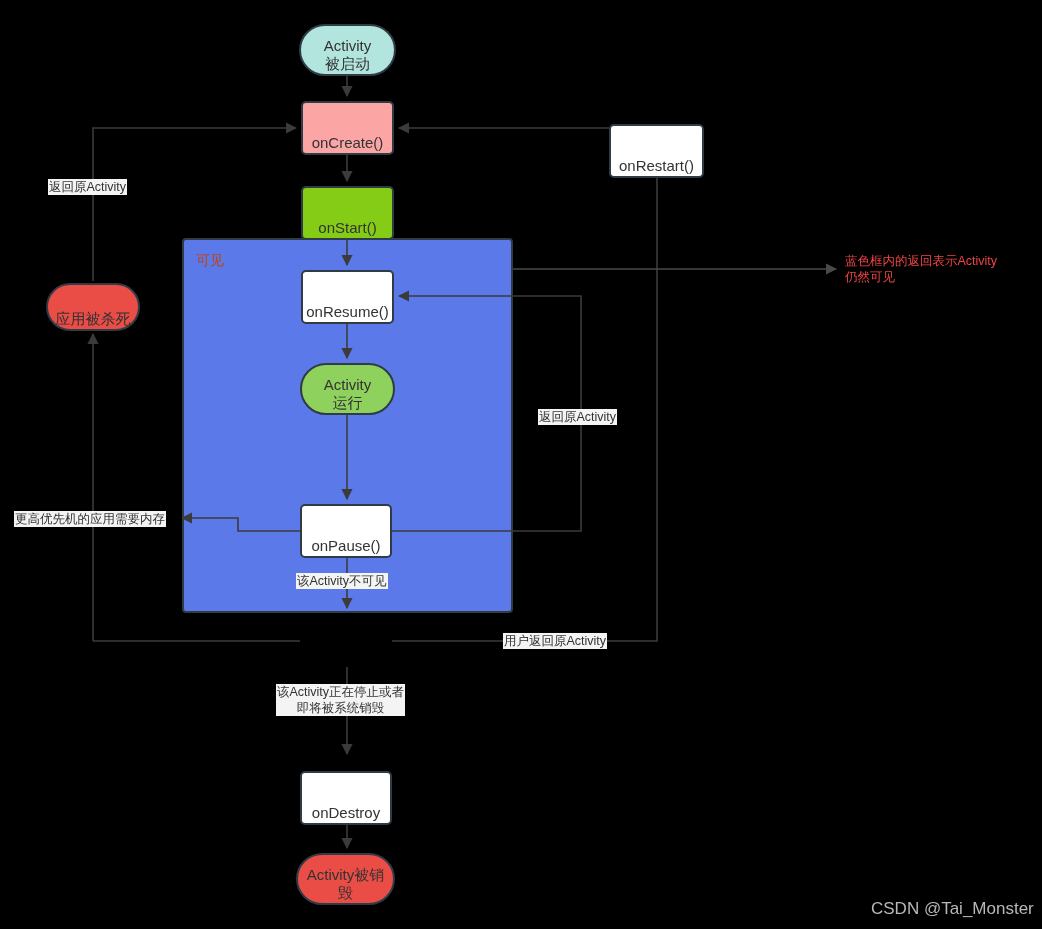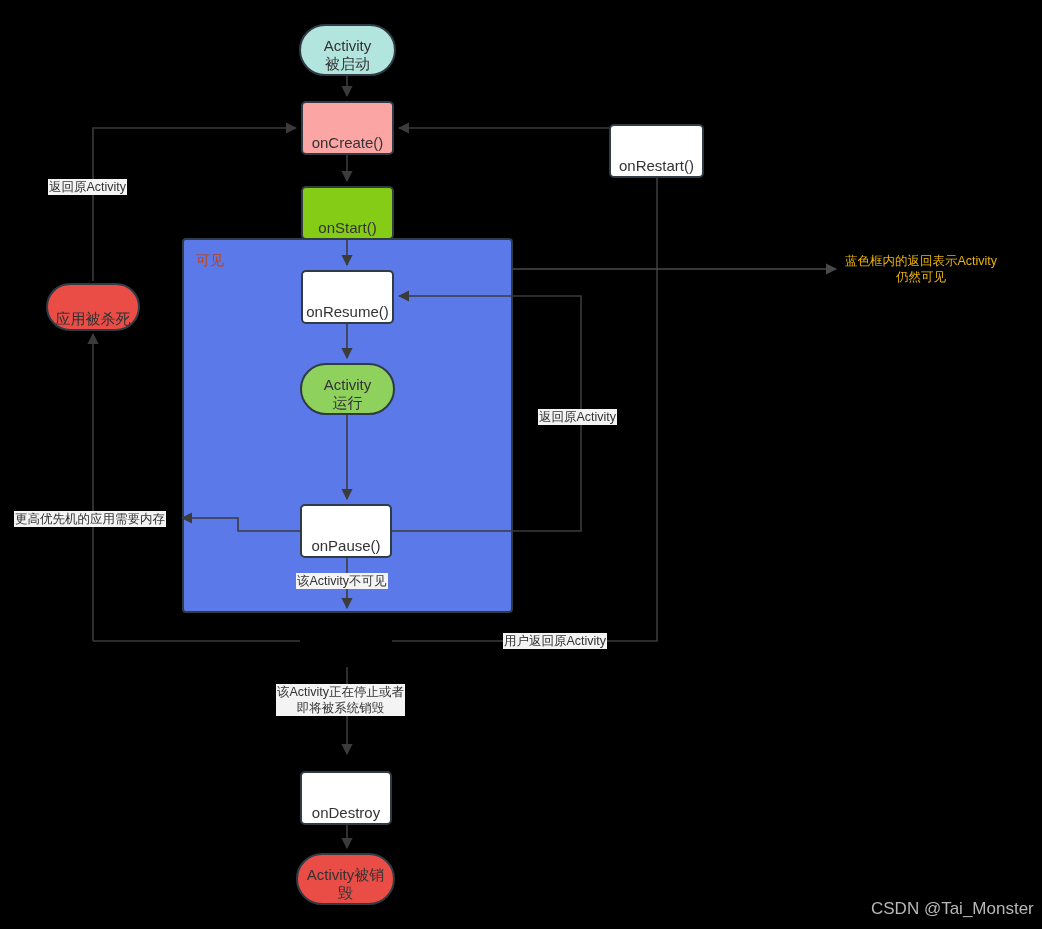--- a/index.html
+++ b/index.html
@@ -56,24 +56,23 @@
     background: #f4f4f4;
     color: #333333;
     font-size: 12.5px;
     line-height: 1.28;
     text-align: center;
     white-space: pre;
     padding: 0 1px;
   }
   .note-label {
     position: absolute;
-    color: #eab308;
+    color: #ef4444;
     font-size: 12.5px;
     line-height: 1.3;
-    text-align: center;
     white-space: pre;
   }
   .watermark {
     position: absolute;
     color: #b8b8b8;
     font-size: 17px;
     white-space: nowrap;
   }
 </style>
 </head>

